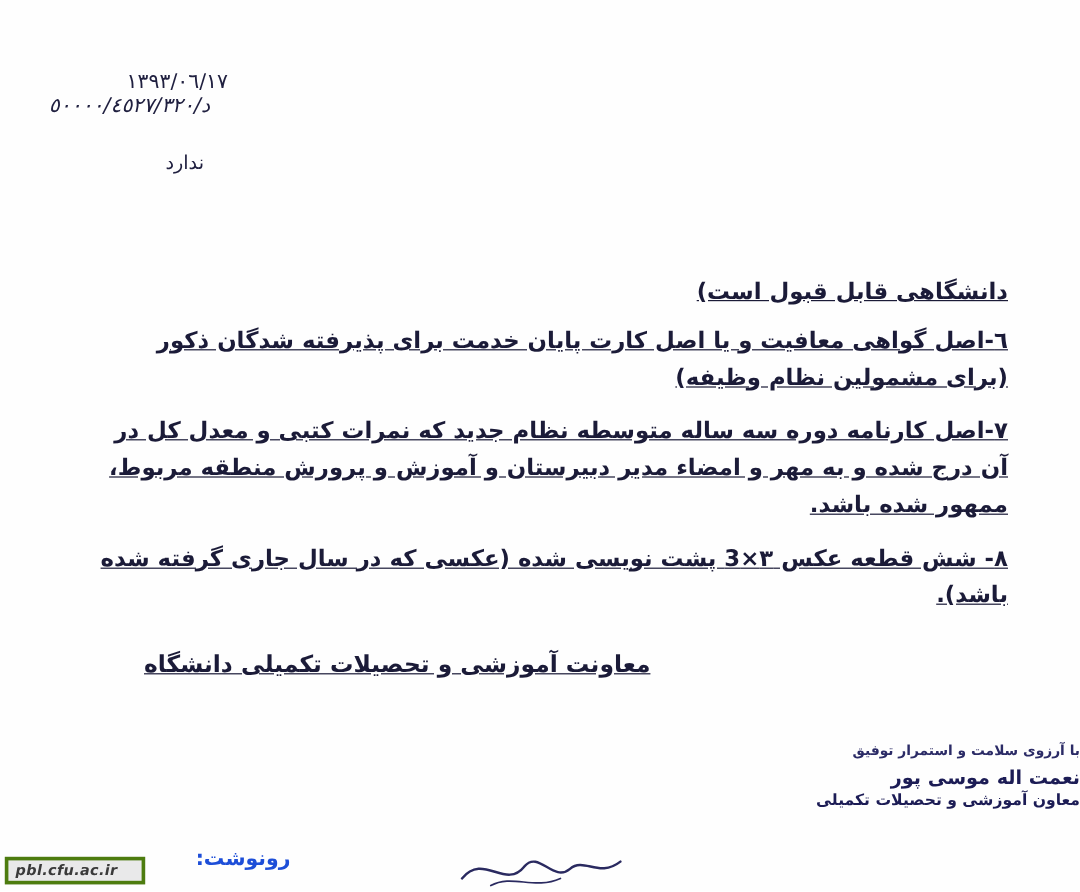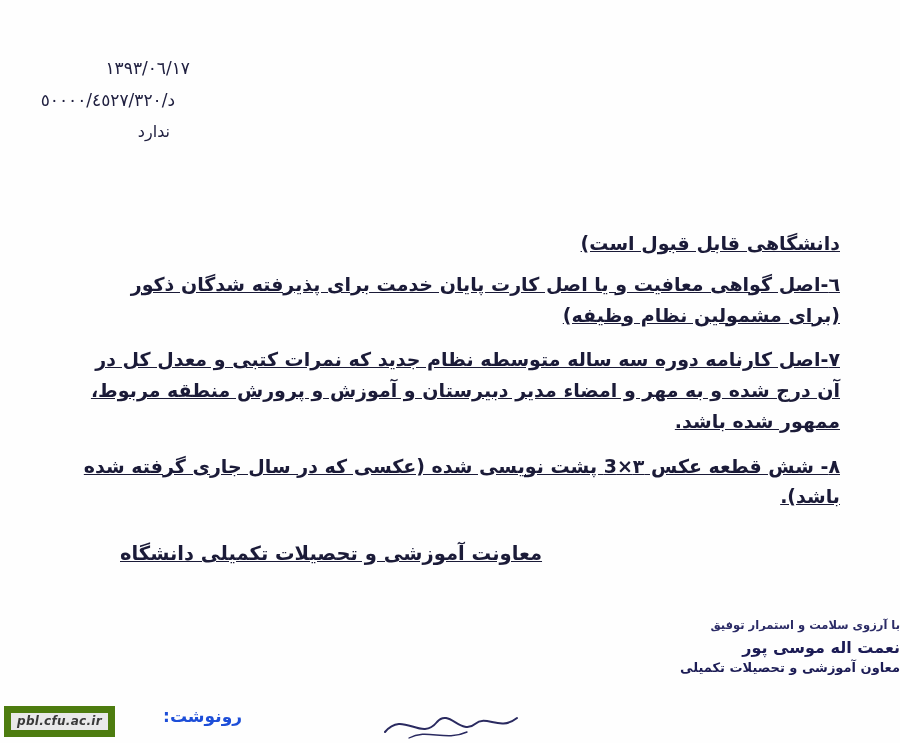--- a/index.html
+++ b/index.html
@@ -33,25 +33,25 @@
   }
   .header-line {
     font-family: "DejaVu Sans", sans-serif;
     font-size: 17px;
     letter-spacing: 0.5px;
     color: #202040;
     white-space: nowrap;
   }
   .hl-date {
     padding-right: 130px;
-    margin-bottom: 12px;
   }
   .hl-number {
     padding-right: 145px;
-    margin-bottom: 12px;
+    margin-bottom: 28px;
+    font-style: italic;
   }
   .hl-attach {
     padding-right: 150px;
     font-size: 16px;
   }
 
   
   .body-block {
     position: absolute;
     top: 228px;
@@ -128,27 +128,27 @@
     font-weight: 600;
     color: #1d4ed8;
   }
 
   
   .watermark {
     position: absolute;
     left: 4px;
     bottom: 6px;
     background: #e9e9ea;
-    border: 7px solid #4d7c0f;
+    border: 3px solid #4d7c0f;
     color: #3a3a3a;
     font-family: "DejaVu Sans", sans-serif;
     font-style: italic;
     font-weight: 700;
     font-size: 12px;
-    padding: 1px 6px 2px 6px;
+    padding: 1px 20px 2px 6px;
     letter-spacing: 0.3px;
   }
 </style>
 </head>
 <body>
 
 <div class="page">
 
   <div class="header-block">
     <div class="header-line hl-date">١٣٩٣/٠٦/١٧</div>

